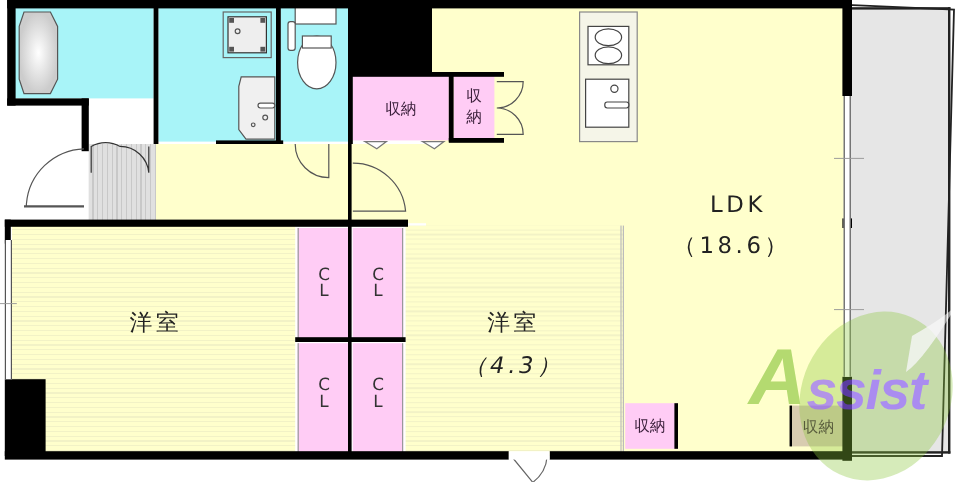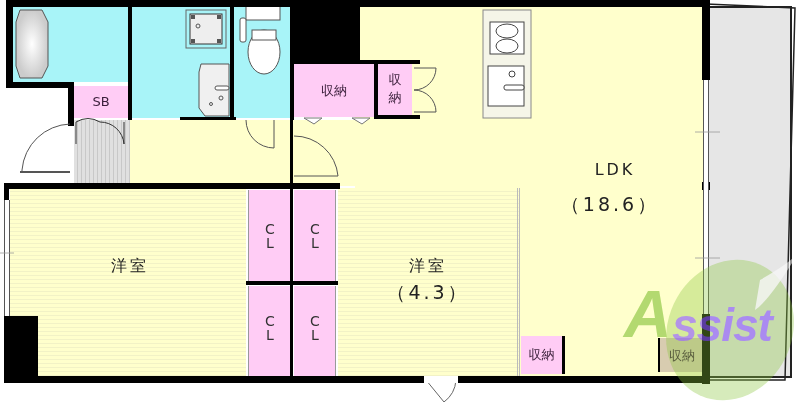--- a/index.html
+++ b/index.html
@@ -6,21 +6,21 @@
   body { width: 800px; height: 402px; position: relative; overflow: hidden; font-family: "DejaVu Sans", sans-serif; }
   .abs { position: absolute; box-sizing: border-box; }
   .wall { background: #000; }
   .room-yellow { background: #ffffcc; }
   .room-cyan { background: #a8f4f8; }
   .room-pink { background: #ffccf5; }
   .room-gray { background: #e6e6e6; }
   .floor-lines { background: repeating-linear-gradient(to bottom, #ffffcc 0, #ffffcc 3px, #f2f2c6 3px, #f2f2c6 4px); }
   .gray-lines { background: repeating-linear-gradient(to right, #e0e0e0 0, #e0e0e0 3px, #c8c8c8 3px, #c8c8c8 4px); }
   .label { position: absolute; color: #222; text-align: center; white-space: nowrap; }
-  .room-name { font-size: 16px; letter-spacing: 3px; }
+  .room-name { font-size: 19px; letter-spacing: 3px; }
   .room-size { font-size: 19px; letter-spacing: 3px; }
   .store-label { font-size: 13px; color: #3a1f3a; }
   .cl { font-size: 14px; line-height: 14px; color: #333; text-align: center; }
   svg { position: absolute; overflow: visible; }
 </style>
 </head>
 <body>
 
 <div class="abs" style="left:0;top:0;width:800px;height:402px;">
 
@@ -64,23 +64,20 @@
   </svg>
 
   <div class="abs room-cyan" style="left:234px;top:6px;width:58px;height:112px;"></div>
   <svg style="left:240px;top:6px;" width="46" height="70">
     <rect x="6" y="0" width="34" height="14" fill="#fff" stroke="#555"></rect>
     <ellipse cx="24" cy="46" rx="16" ry="22" fill="#fff" stroke="#555"></ellipse>
     <rect x="12" y="24" width="24" height="10" fill="#fff" stroke="#555"></rect>
     <rect x="0" y="12" width="6" height="24" rx="2" fill="#fff" stroke="#555"></rect>
   </svg>
 
-  <div class="abs room-pink" style="left:74px;top:86px;width:54px;height:32px;">
-    <span class="label store-label" style="left:0;width:54px;top:8px;">SB</span>
-  </div>
 
   <div class="abs room-pink" style="left:294px;top:63px;width:80px;height:54px;">
     <span class="label store-label" style="left:0;width:80px;top:19px;">収納</span>
   </div>
   <div class="abs room-pink" style="left:378px;top:63px;width:34px;height:54px;">
     <span class="label store-label" style="left:0;width:34px;top:8px;">収</span>
     <span class="label store-label" style="left:0;width:34px;top:26px;">納</span>
   </div>
 
   <svg style="left:482px;top:10px;" width="50" height="110">
@@ -106,21 +103,21 @@
   </div>
   <div class="abs room-pink" style="left:248px;top:286px;width:42px;height:92px;border-left:1px solid #999;">
     <div class="label cl" style="left:0;width:42px;top:28px;"><span>C</span><br><span>L</span></div>
   </div>
   <div class="abs room-pink" style="left:294px;top:286px;width:42px;height:92px;border-right:1px solid #999;">
     <div class="label cl" style="left:0;width:42px;top:28px;"><span>C</span><br><span>L</span></div>
   </div>
 
   <div class="abs floor-lines" style="left:338px;top:188px;width:182px;height:192px;border-right:3px double #bbb;">
     <span class="label room-name" style="left:20px;width:140px;top:68px;">洋室</span>
-    <span class="label room-size" style="left:20px;width:140px;top:92px;">（4.3）</span>
+    <span class="label room-size" style="left:20px;width:140px;top:104px;font-style:italic;">（4.3）</span>
   </div>
 
   <span class="label room-name" style="left:560px;width:110px;top:160px;">LDK</span>
   <span class="label room-size" style="left:550px;width:120px;top:192px;">（18.6）</span>
 
   <div class="abs room-pink" style="left:521px;top:336px;width:44px;height:38px;border-right:3px solid #000;">
     <span class="label store-label" style="left:0;width:41px;top:10px;">収納</span>
   </div>
   <div class="abs" style="left:658px;top:338px;width:46px;height:34px;background:#d8ccb0;border-left:2px solid #000;">
     <span class="label store-label" style="left:0;width:44px;top:9px;">収納</span>

